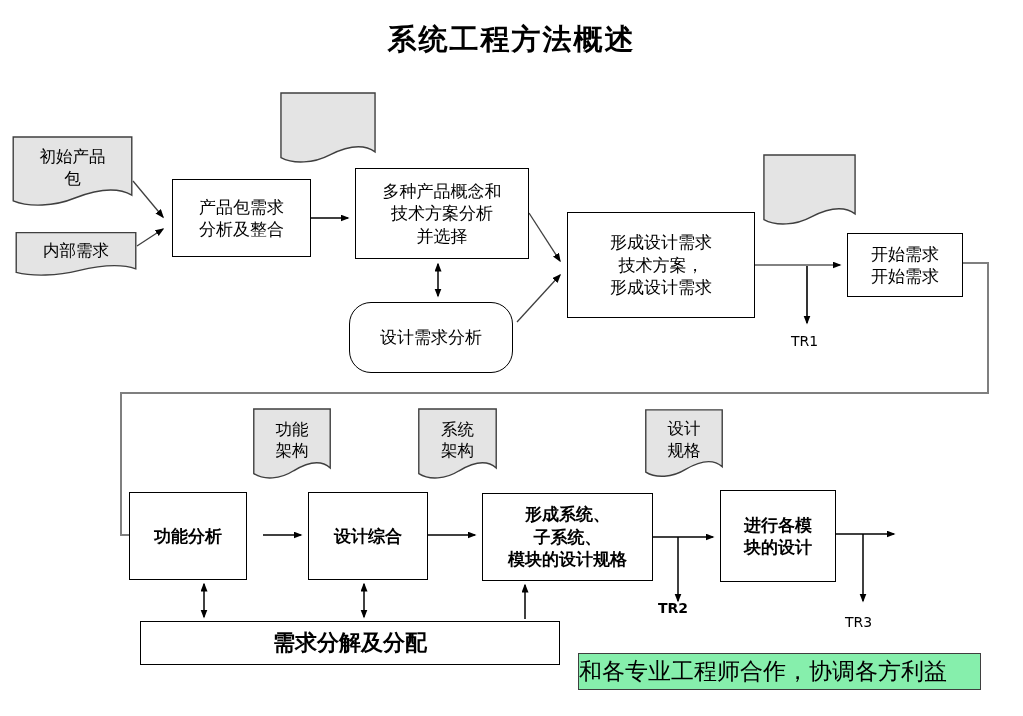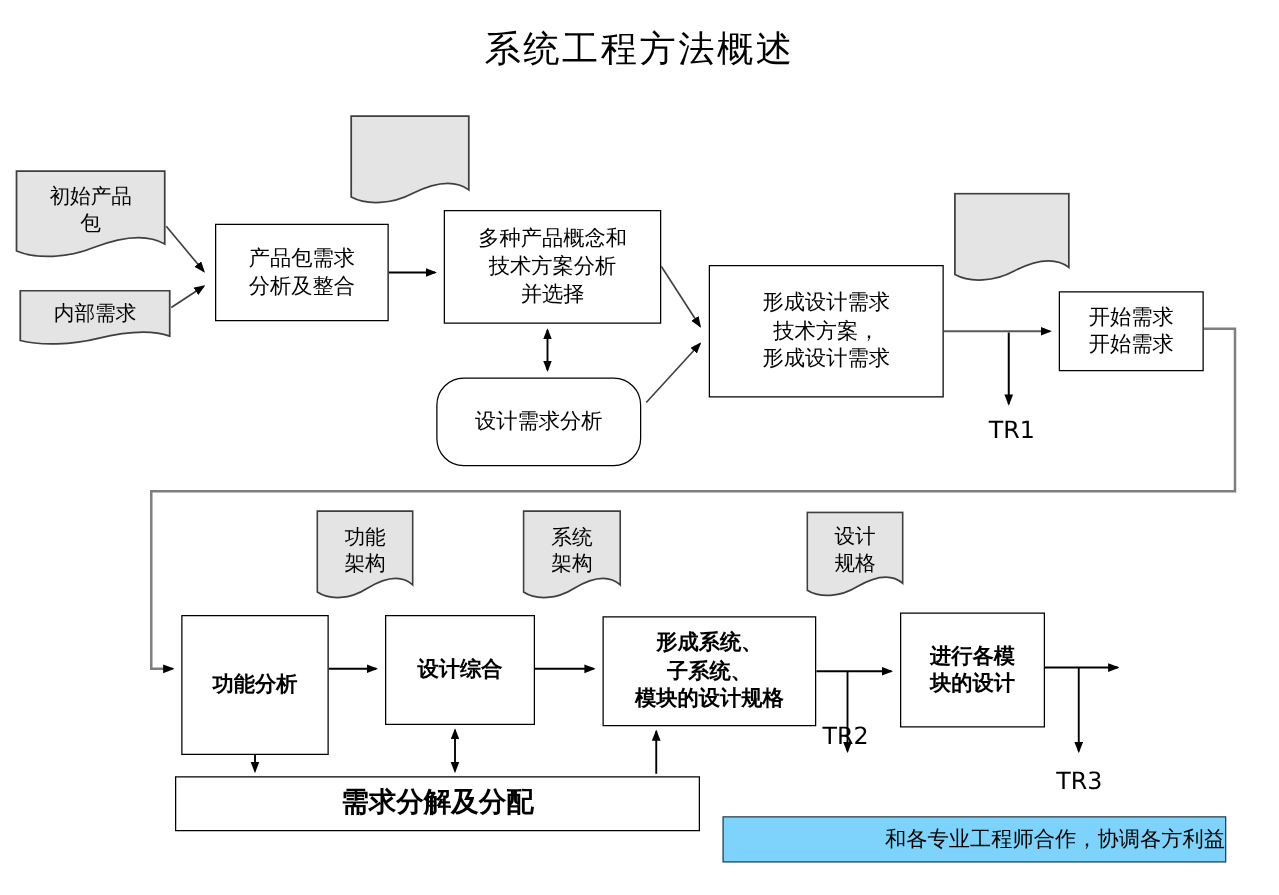--- a/index.html
+++ b/index.html
@@ -3,48 +3,48 @@
 <meta charset="utf-8">
 <style>
   html,body{margin:0;padding:0;}
   body{
     width:1023px;height:716px;position:relative;background:#ffffff;
     font-family:"DejaVu Sans","Liberation Sans",sans-serif;
     overflow:hidden;color:#000;
   }
   .title{
     position:absolute;left:0;top:20px;width:1023px;
-    text-align:center;font-size:29px;font-weight:400;letter-spacing:2px;
+    text-align:center;font-size:29px;font-weight:700;letter-spacing:2px;
   }
   
   .pbox{
     position:absolute;background:#ffffff;border:1.6px solid #000000;
     display:flex;flex-direction:column;align-items:center;justify-content:center;
     text-align:center;font-size:17px;line-height:1.32;box-sizing:border-box;
   }
   .pbox.bold{font-weight:bold;}
   .pbox span{display:block;white-space:nowrap;}
   
   .note{
-    position:absolute;background:#7dd3fc;border:1.6px solid #3f3f3f;
-    display:flex;align-items:center;justify-content:flex-end;
-    font-size:17px;box-sizing:border-box;white-space:nowrap;
+    position:absolute;background:#86efac;border:1.6px solid #3f3f3f;
+    display:flex;align-items:center;justify-content:flex-start;
+    font-size:23px;box-sizing:border-box;white-space:nowrap;
   }
   
   .doc{position:absolute;}
   .doc svg.shape{position:absolute;left:0;top:0;width:100%;height:100%;}
   .doc .doc-text{
     position:absolute;left:0;top:0;width:100%;height:82%;
     display:flex;flex-direction:column;align-items:center;justify-content:center;
     text-align:center;font-size:16.5px;line-height:1.3;
   }
   .doc .doc-text span{display:block;white-space:nowrap;}
   
   .tr{
-    position:absolute;font-size:19px;white-space:nowrap;
+    position:absolute;font-size:14px;white-space:nowrap;
   }
   
   #arrows{position:absolute;left:0;top:0;pointer-events:none;}
 </style>
 </head>
 <body>
 
 <svg id="arrows" width="1023" height="716" viewBox="0 0 1023 716">
   <defs>
     <marker id="ah" markerWidth="9" markerHeight="8" refX="7.5" refY="3.5" orient="auto-start-reverse" markerUnits="userSpaceOnUse">
@@ -171,21 +171,21 @@
   <span>形成设计需求</span>
   <span>技术方案，</span>
   <span>形成设计需求</span>
 </div>
 
 <div class="pbox" style="left:847px;top:233px;width:116px;height:64px;">
   <span>开始需求</span>
   <span>开始需求</span>
 </div>
 
-<div class="pbox bold" style="left:145px;top:492px;width:118px;height:112px;">
+<div class="pbox bold" style="left:129px;top:492px;width:118px;height:88px;">
   <span>功能分析</span>
 </div>
 
 <div class="pbox bold" style="left:308px;top:492px;width:120px;height:88px;">
   <span>设计综合</span>
 </div>
 
 <div class="pbox bold" style="left:482px;top:493px;width:171px;height:88px;">
   <span>形成系统、</span>
   <span>子系统、</span>
@@ -199,14 +199,14 @@
 
 <div class="pbox bold" style="left:140px;top:621px;width:420px;height:44px;font-size:22px;">
   <span>需求分解及分配</span>
 </div>
 
 <div class="note" style="left:578px;top:653px;width:403px;height:37px;">
   <span>和各专业工程师合作，协调各方利益</span>
 </div>
 
 <div class="tr" style="left:791px;top:333px;">TR1</div>
-<div class="tr" style="left:658px;top:578px;">TR2</div>
+<div class="tr" style="left:658px;top:600px;font-weight:bold;">TR2</div>
 <div class="tr" style="left:845px;top:614px;">TR3</div>
 
 </body></html>

